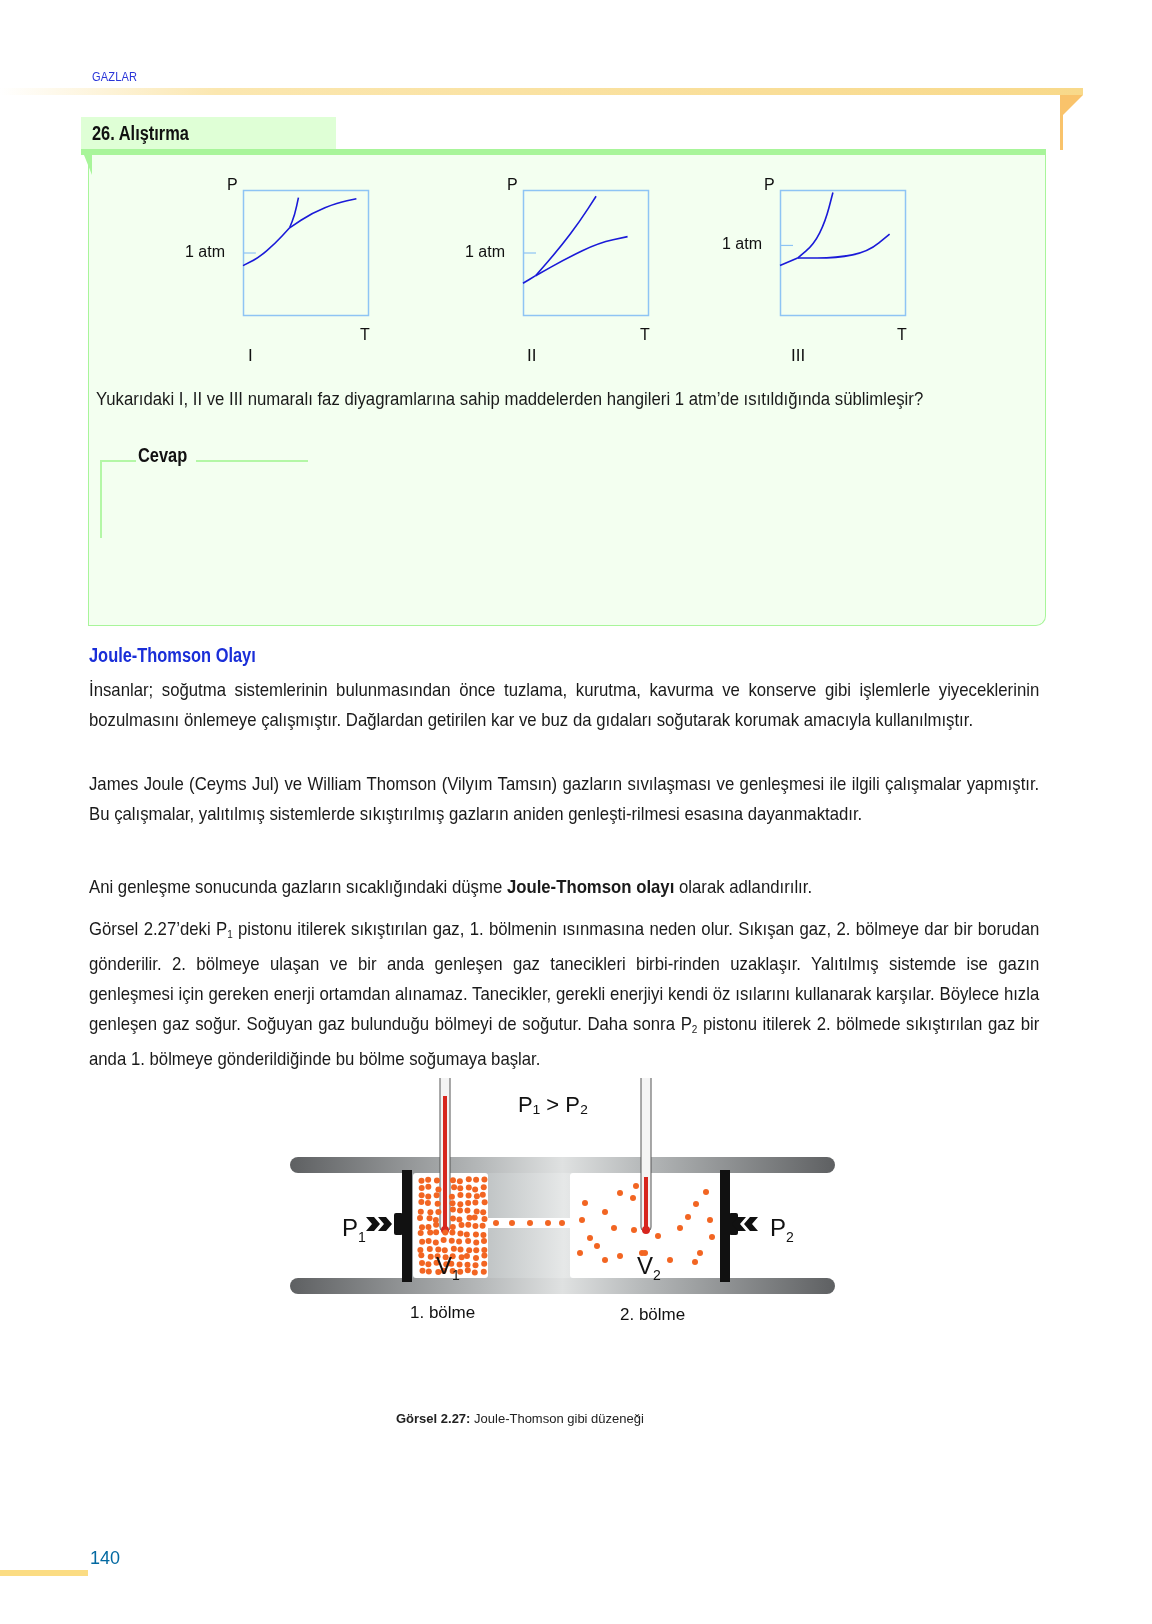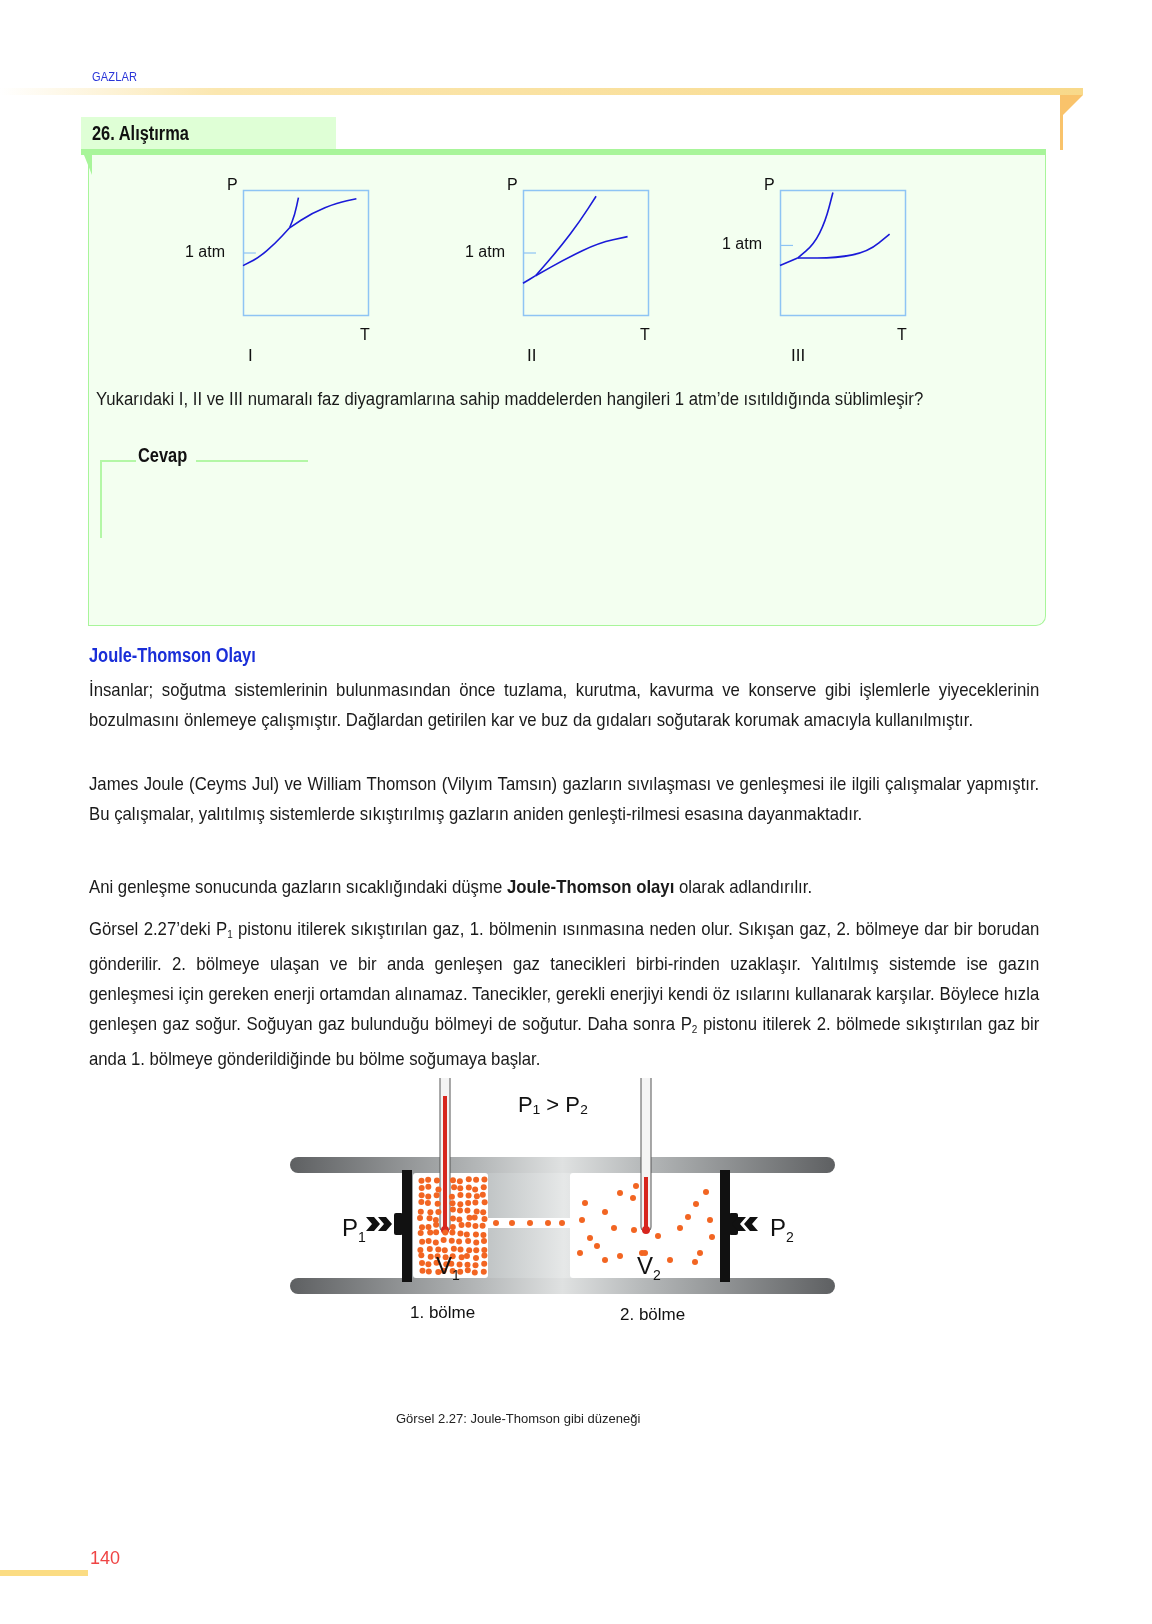--- a/index.html
+++ b/index.html
@@ -27,24 +27,24 @@
   #answer-rule-r { left:196px; top:460px; width:112px; height:2px; background:#b3f7a6; }
   #answer-rule-v { left:100px; top:460px; width:2px; height:78px; background:#b3f7a6; }
 
   #section-title { left:89px; top:644px; font-size:20px; font-weight:bold; color:#1a2ed8; transform:scaleX(0.82); transform-origin:left; }
   .para { position:absolute; left:89px; width:1050px; font-size:18.5px; line-height:30px; color:#1a1a1a; text-align:justify; transform:scaleX(0.905); transform-origin:left; }
   .para b { font-weight:bold; }
   sub { font-size:11px; vertical-align:-3px; }
 
   #figure { left:290px; top:1078px; width:545px; height:245px; }
   #caption { left:396px; top:1411px; font-size:13px; color:#222; }
-  #caption b { font-weight:normal; }
+  #caption b { font-weight:bold; }
 
   #footer-rule { left:0; top:1570px; width:88px; height:6px; background:#fbdc83; }
-  #page-number { left:90px; top:1548px; font-size:18px; color:#ef4444; }
+  #page-number { left:90px; top:1548px; font-size:18px; color:#0369a1; }
 </style>
 </head>
 <body>
 
 <div class="abs" id="running-head">GAZLAR</div>
 <div class="abs" id="top-rule"></div>
 <svg class="abs" id="top-rule-tab" viewBox="0 0 22 20">
     <polygon points="0,0 22,0 2,20" fill="#f9c36b"></polygon>
   </svg>
 <div class="abs" id="top-rule-stem"></div>

